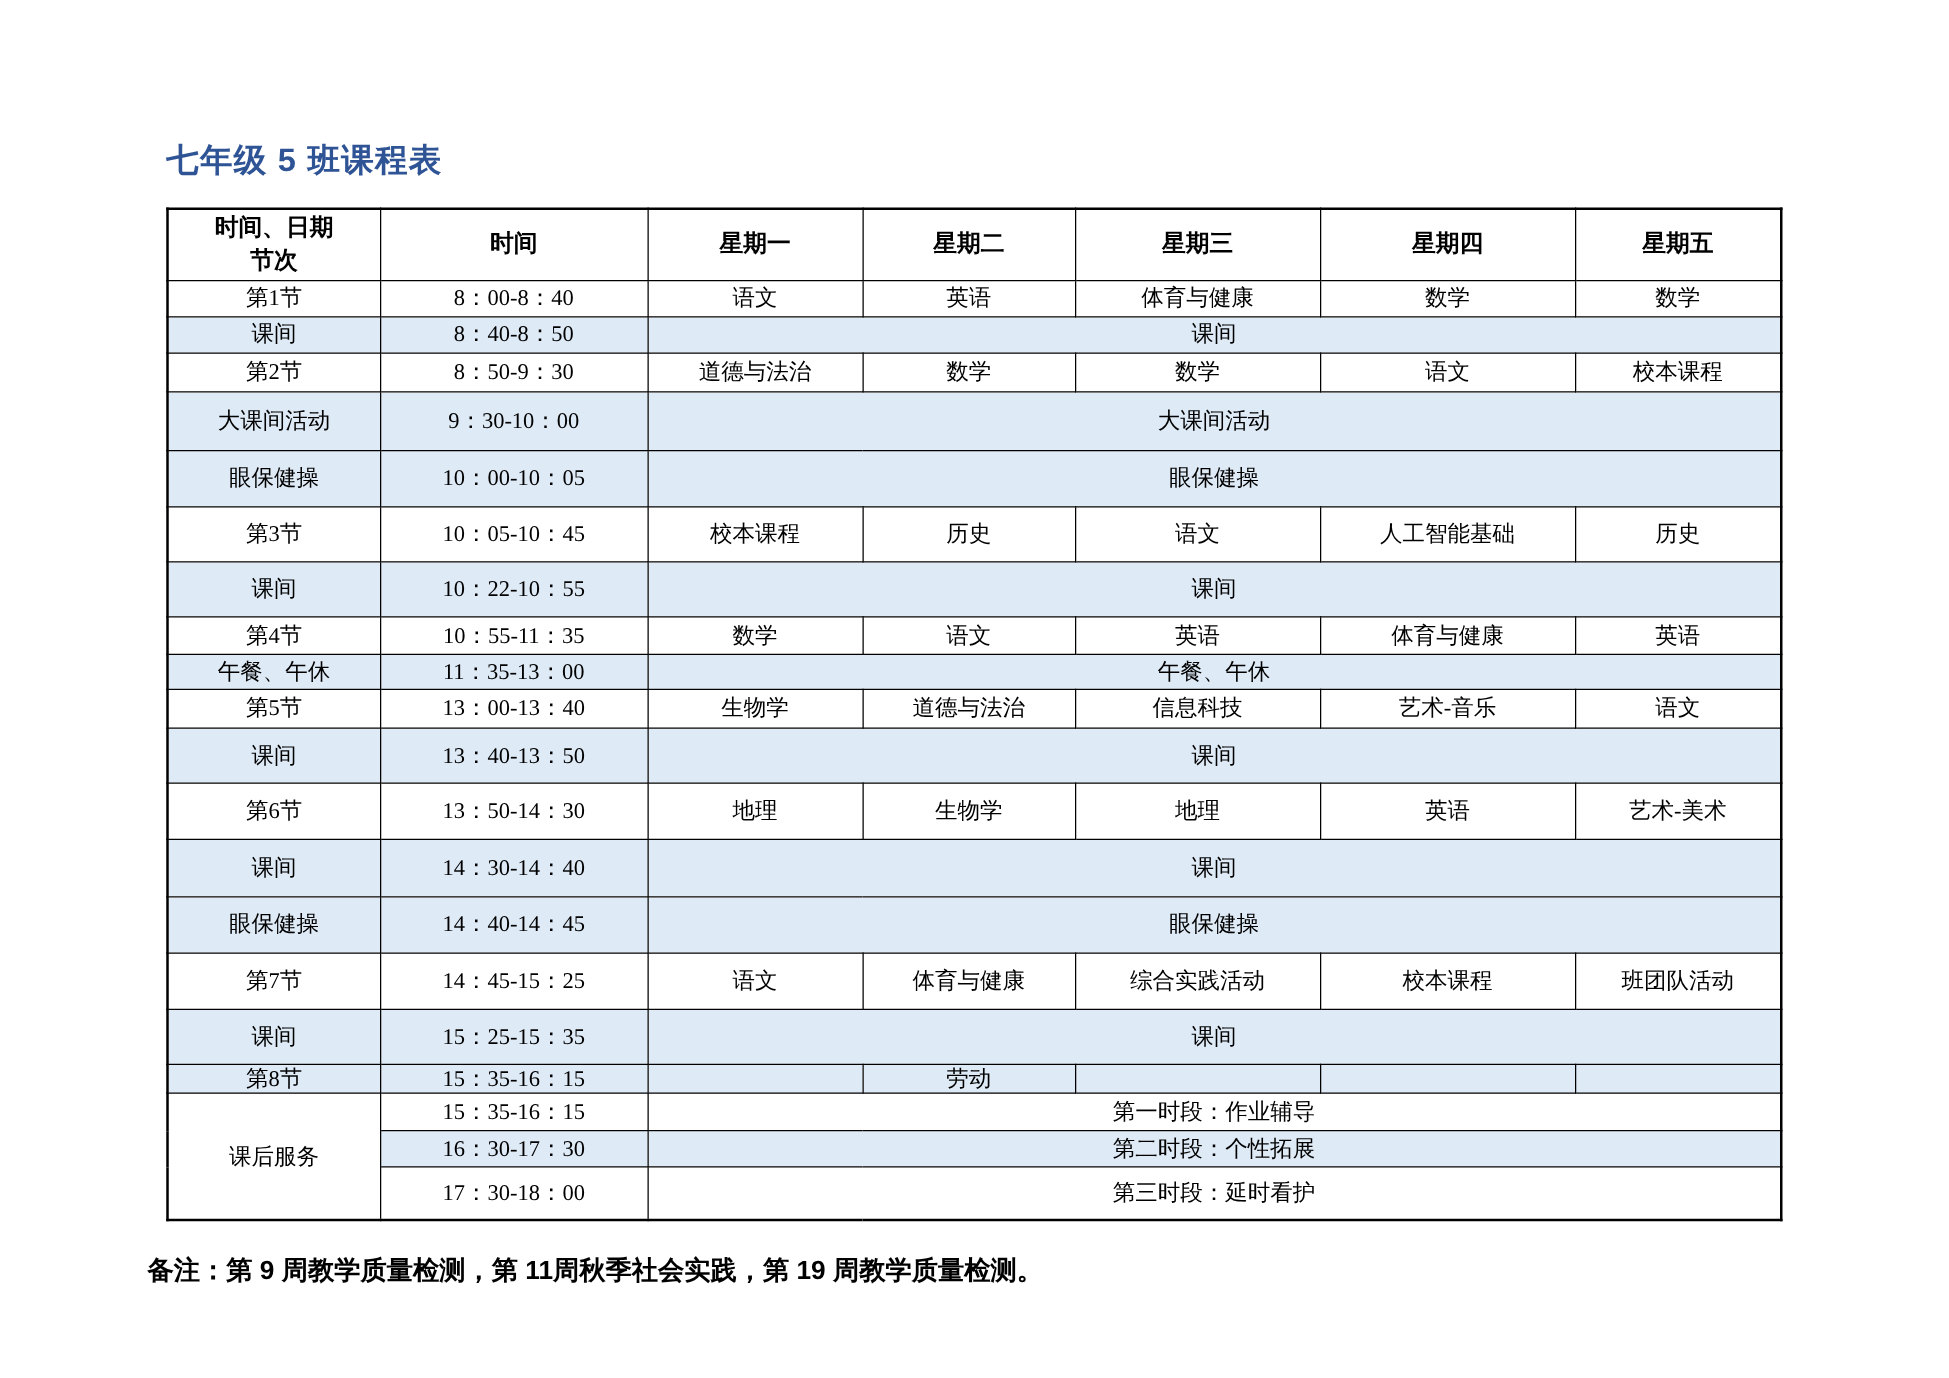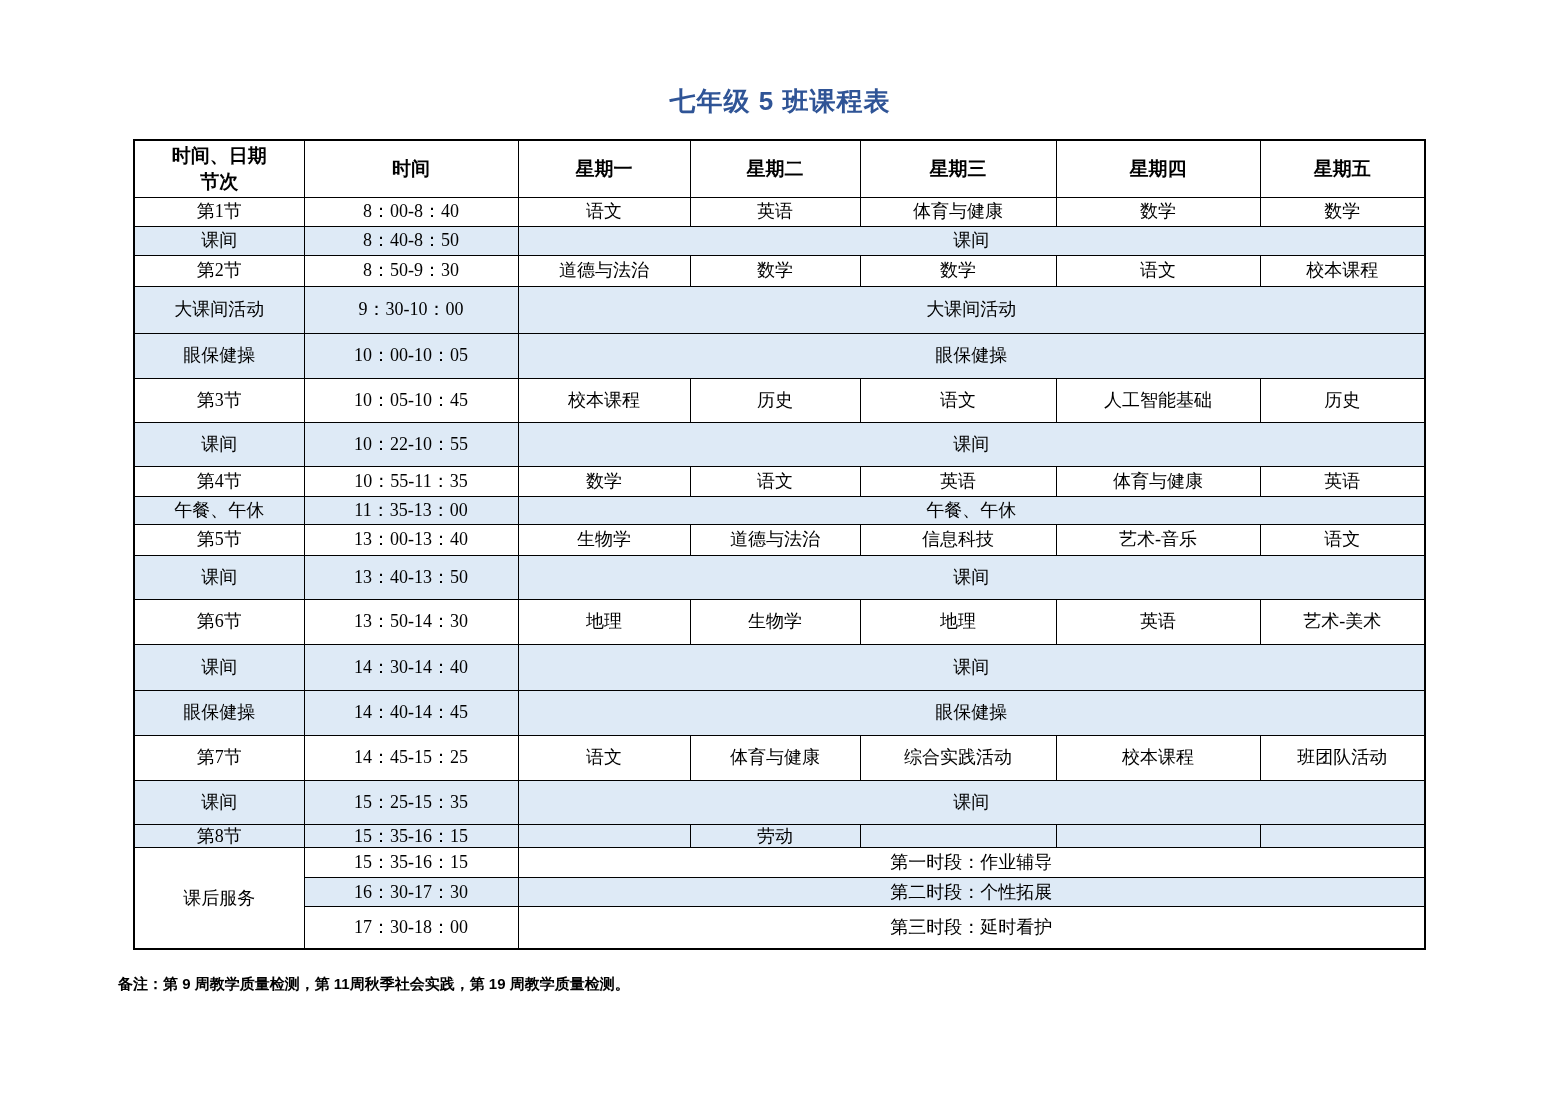--- a/index.html
+++ b/index.html
@@ -13,23 +13,22 @@
     overflow: hidden;
     font-family: "Liberation Serif", "DejaVu Serif", serif;
     color: #000000;
   }
   .page {
     position: relative;
     width: 1559px;
     height: 1102px;
   }
   .title {
-    margin: 84px 0 20px 133px;
+    margin: 111px 0 20px 133px;
     width: 1294px;
-    text-align: center;
     font-family: "Liberation Sans", "DejaVu Sans", sans-serif;
     font-weight: bold;
     font-size: 26px;
     letter-spacing: 1px;
     color: var(--accent, #2F5496);
   }
   table.schedule {
     margin-left: 133px;
     border-collapse: collapse;
     table-layout: fixed;
@@ -60,21 +59,21 @@
     background: var(--shade, #DEEAF6);
     margin-left: 22px;
   }
   td.label-cell, td.time-cell {
     font-size: 18px;
   }
   .note {
     margin: 25px 0 0 118px;
     font-family: "Liberation Sans", "DejaVu Sans", sans-serif;
     font-weight: bold;
-    font-size: 15px;
+    font-size: 21px;
     color: #000000;
   }
 </style>
 </head>
 <body>
 
 <div class="page">
 
   <div class="title">七年级 5 班课程表</div>
 

